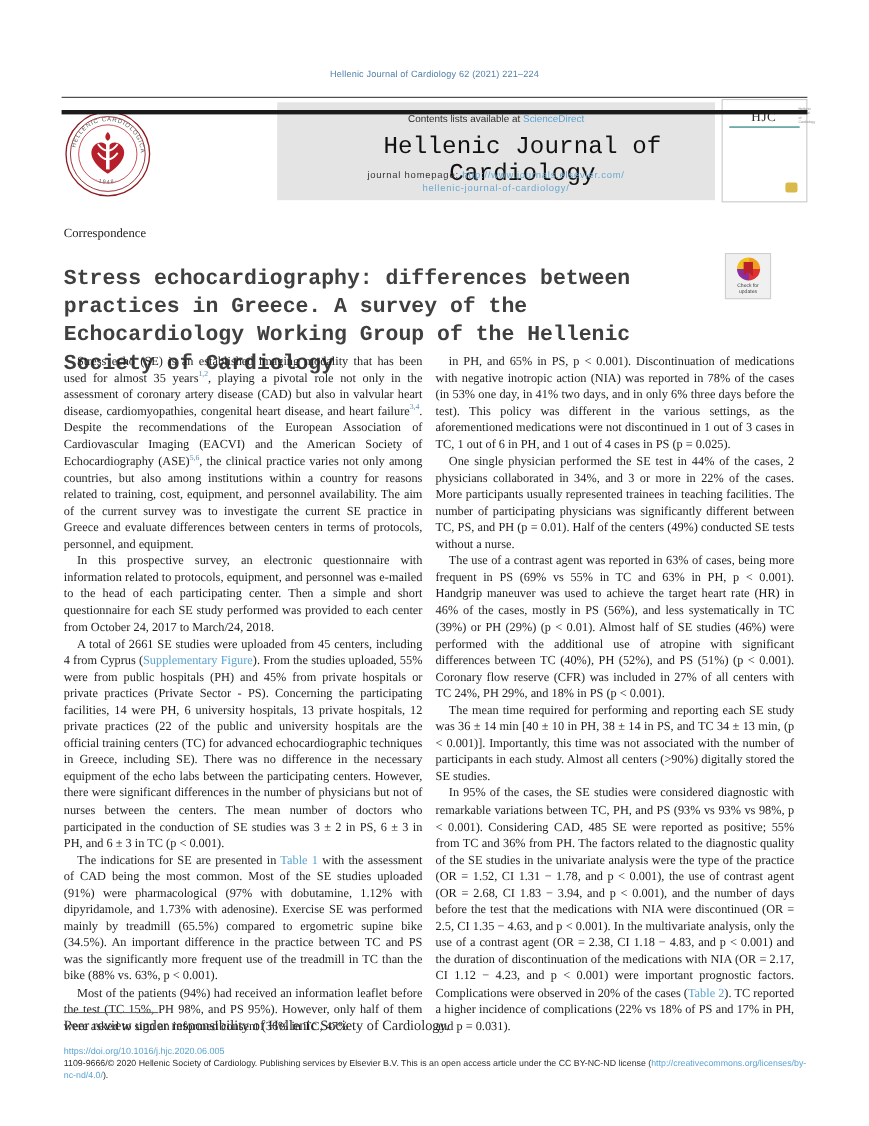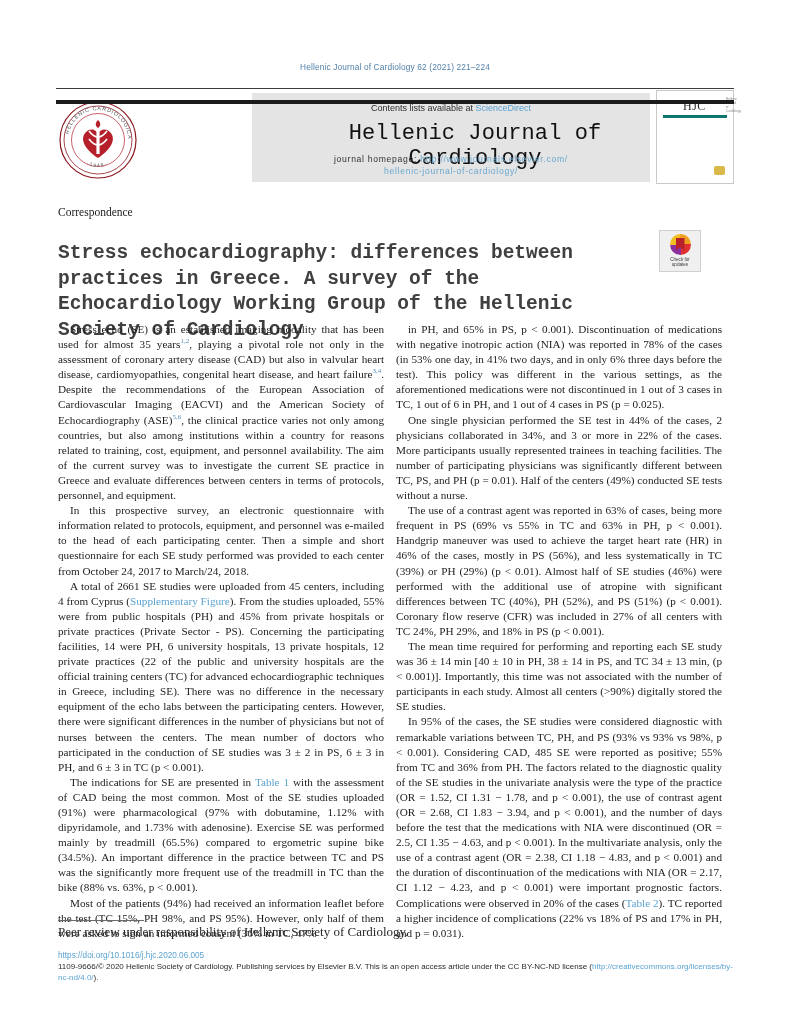--- a/index.html
+++ b/index.html
@@ -112,21 +112,21 @@
     height: 92px;
     background: #ffffff;
     border: 1px solid #c9c9c9;
   }
   .cover-head {
     position: absolute;
     top: 6px;
     left: 6px;
     right: 6px;
     height: 18px;
-    border-bottom: 3px solid #0f766e;
+    border-bottom: 1px solid #0f766e;
     display: flex;
     align-items: center;
     gap: 20px;
   }
   .cover-hjc {
     font-family: "Liberation Serif", serif;
     font-size: 12px;
     color: #2b2b2b;
     letter-spacing: 0.5px;
   }

